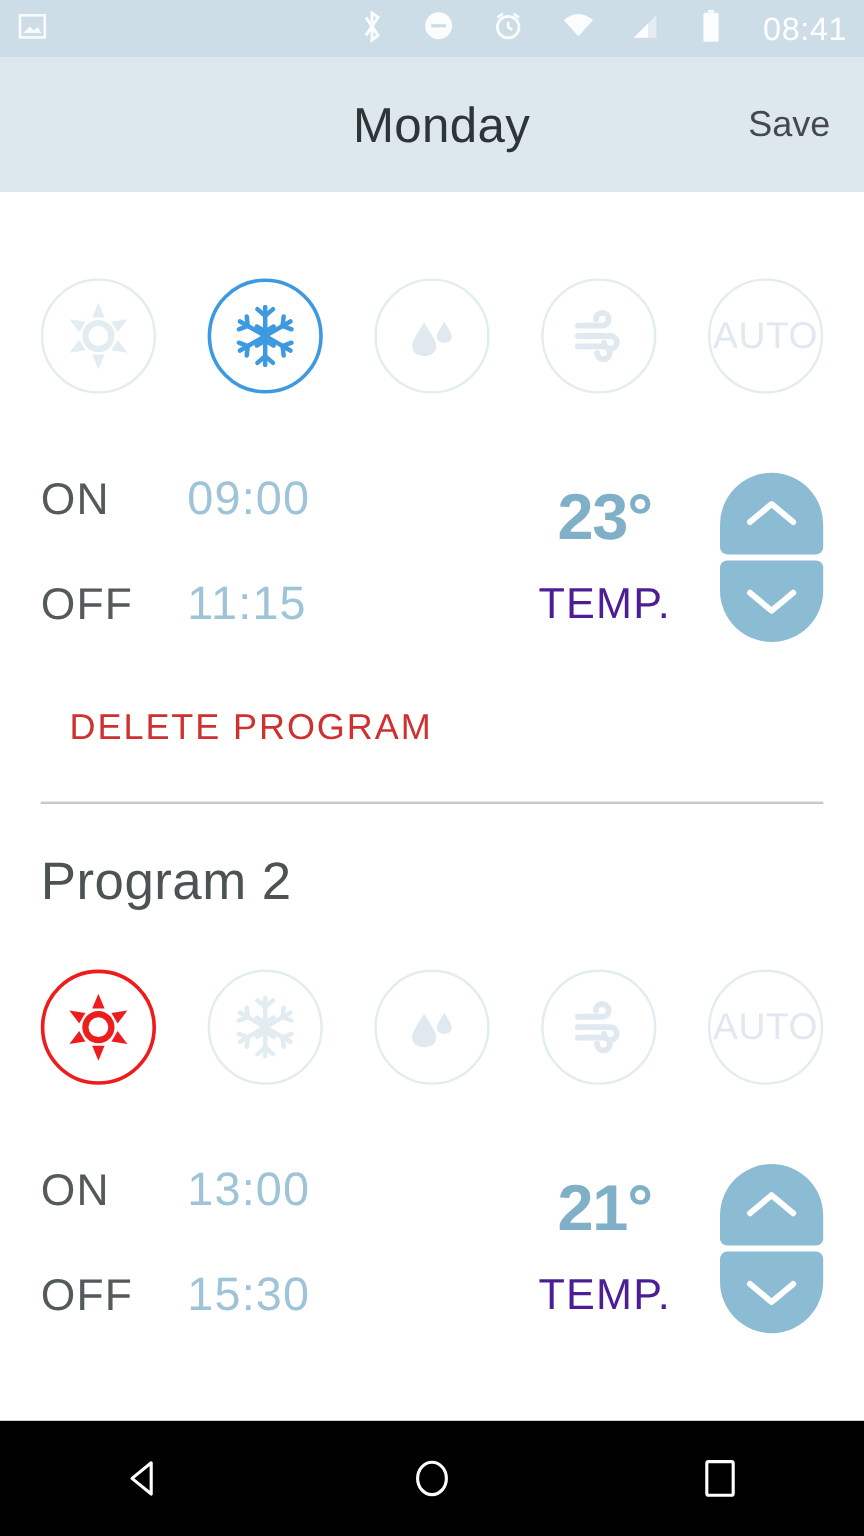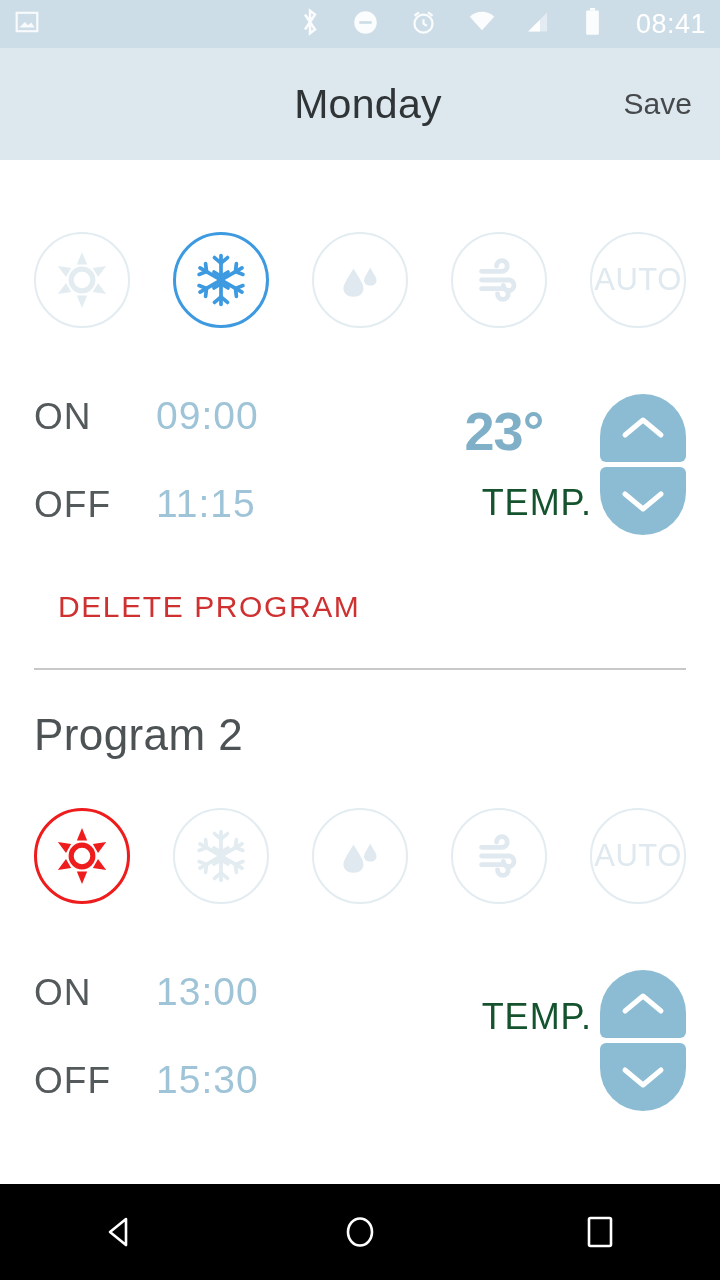--- a/index.html
+++ b/index.html
@@ -76,23 +76,22 @@
     font-size: 39px; color: #9fc4d8; font-weight: 300; letter-spacing: 1px; text-align: right;
   }
 
   .tempblock {
     width: 180px; text-align: center; padding-top: 6px;
   }
   .tempval {
     font-size: 54px; font-weight: 700; color: #7fb0c8; letter-spacing: -1px;
   }
   .templabel {
-    font-size: 36px; color: #14532d; font-weight: 300; letter-spacing: 1px;
+    font-size: 36px; color: #4c1d95; font-weight: 300; letter-spacing: 1px;
     margin-top: 20px;
-    text-align: right;
   }
 
   .stepper {
     width: 86px; margin-left: 8px;
   }
   .step-btn {
     width: 86px; height: 68px; background: #8cbcd4;
     display: flex; align-items: center; justify-content: center;
   }
   .step-up { border-radius: 43px 43px 6px 6px; }
@@ -327,20 +326,21 @@
             <span class="tlabel">ON</span>
             <span class="tvalue">13:00</span>
           </div>
           <div class="trow">
             <span class="tlabel">OFF</span>
             <span class="tvalue">15:30</span>
           </div>
         </div>
 
         <div class="tempblock">
+          <div class="tempval">21°</div>
           <div class="templabel">TEMP.</div>
         </div>
 
         <div class="stepper">
           <div class="step-btn step-up">
             <svg width="46" height="30" viewBox="0 0 46 30">
               <path d="M5 22 L23 7 L41 22" fill="none" stroke="#ffffff" stroke-width="5" stroke-linecap="round" stroke-linejoin="round"></path>
             </svg>
           </div>
           <div class="step-btn step-down">

